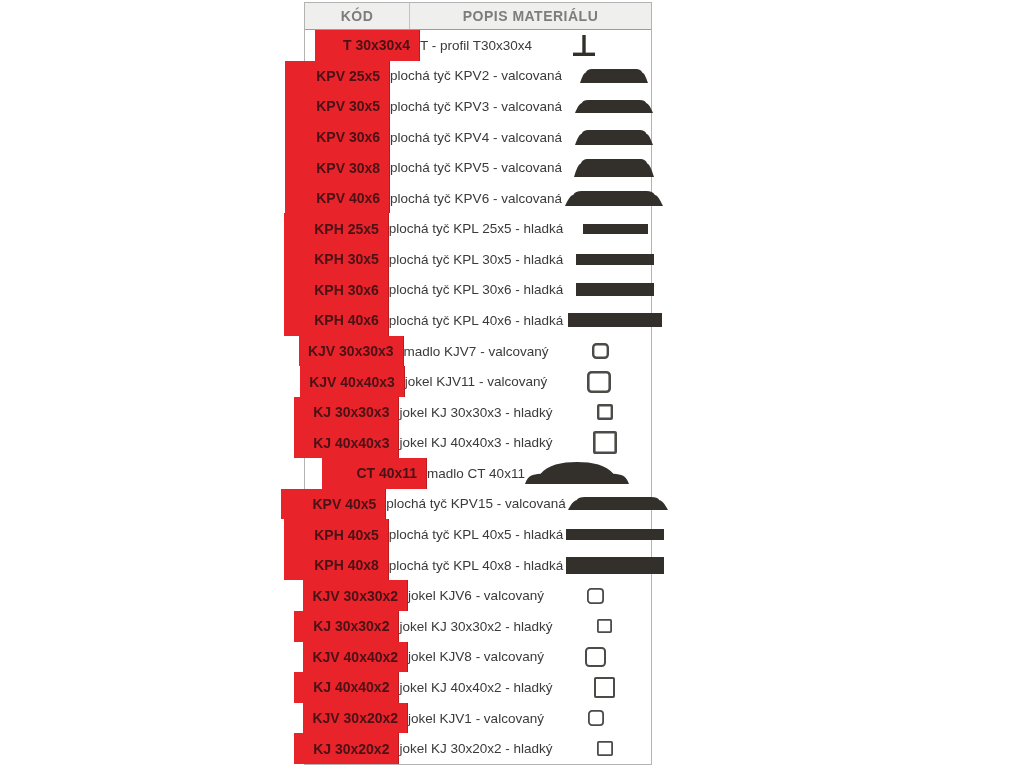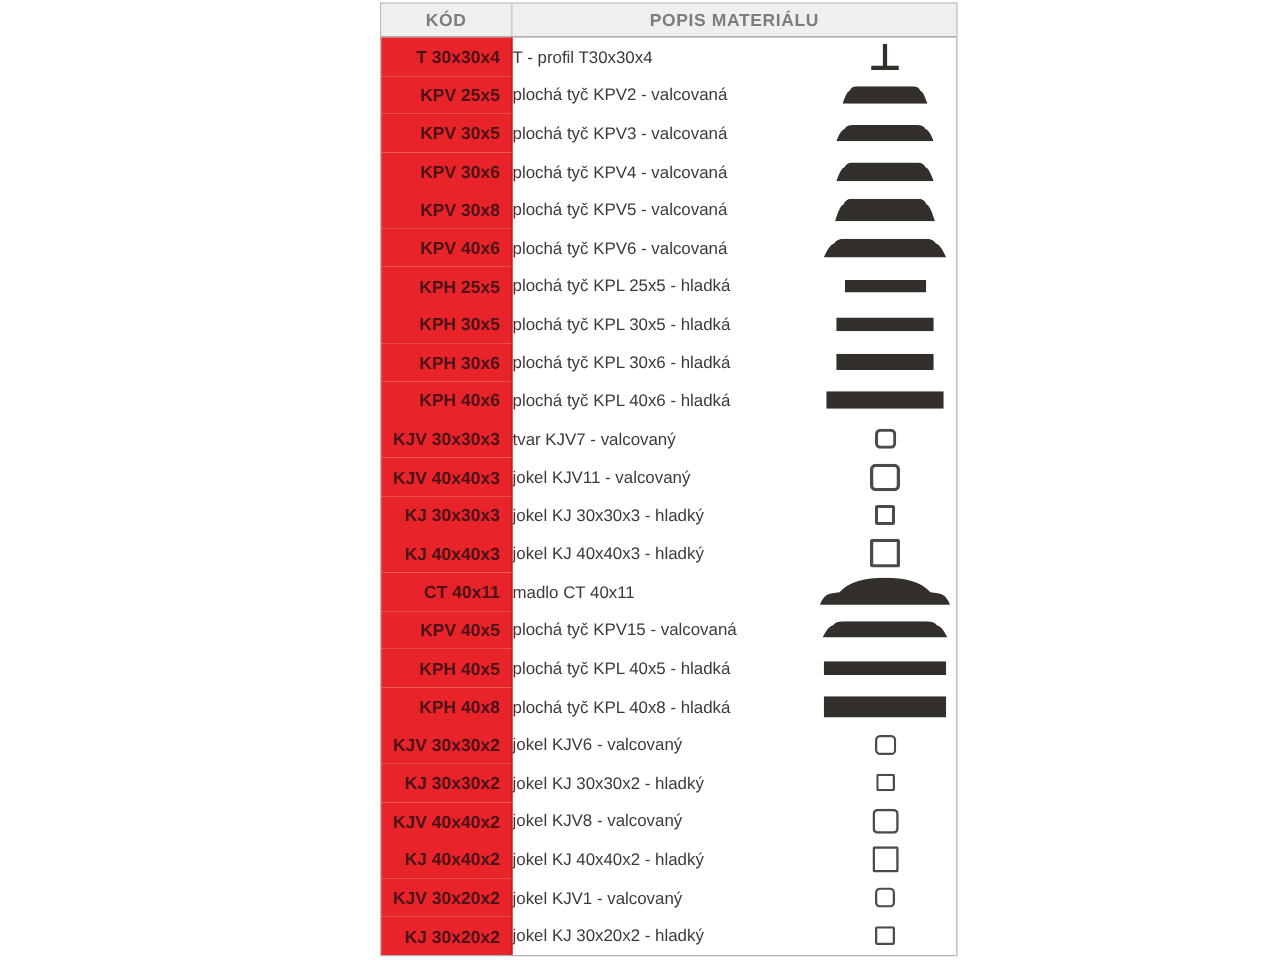--- a/index.html
+++ b/index.html
@@ -6,40 +6,40 @@
   #canvas {
     position: relative;
     width: 1024px; height: 768px;
     background: #ffffff;
     font-family: "Liberation Sans", sans-serif;
     overflow: hidden;
   }
   #material-table {
     position: absolute;
     left: 304px; top: 2px;
-    width: 462px; height: 763px;
+    width: 348px; height: 763px;
     border: 1px solid #b3b3b3;
     box-sizing: border-box;
     display: flex; flex-direction: column;
     background: #ffffff;
   }
   .thead {
     height: 26px; flex: 0 0 26px;
     display: flex;
     background: #efefed;
     border-bottom: 1px solid #9c9c9c;
   }
   .th {
     display: flex; align-items: center; justify-content: center;
     font-weight: bold; font-size: 14px; color: #7d7d7d;
     letter-spacing: 0.5px;
   }
   .th.code-col { width: 105px; border-right: 1px solid #c2c2c2; box-sizing: border-box; }
   .th.desc-col { flex: 1; }
-  .tbody { flex: 1; display: flex; flex-direction: column; }
+  .tbody { flex: 1; display: flex; flex-direction: column; align-items: center; }
   .row { flex: 1; display: flex; min-height: 0; }
   .code-cell {
     width: 105px; flex: 0 0 105px;
     background: #e8232a;
     border-right: 1px solid #b91c1f;
     box-sizing: border-box;
     display: flex; align-items: center; justify-content: flex-end;
     padding-right: 9px;
     font-weight: bold; font-size: 14px; color: #4a1216;
     white-space: nowrap;
@@ -175,21 +175,21 @@
             <div class="shape-box">
               <svg width="94" height="14" viewBox="0 0 94 14" xmlns="http://www.w3.org/2000/svg">
                 <rect x="0" y="0" width="94" height="14" fill="#33302b"></rect>
               </svg>
             </div>
           </div>
         </div>
         <div class="row">
           <div class="code-cell">KJV 30x30x3</div>
           <div class="desc-cell">
-            <span class="desc-text">tvar KJV7 - valcovaný</span>
+            <span class="desc-text">madlo KJV7 - valcovaný</span>
             <div class="shape-box">
               <svg width="17" height="16" viewBox="0 0 17 16" xmlns="http://www.w3.org/2000/svg">
                 <rect x="1.2" y="1.2" width="14.6" height="13.6" rx="3.2" fill="none" stroke="#4d4b48" stroke-width="2.4"></rect>
               </svg>
             </div>
           </div>
         </div>
         <div class="row">
           <div class="code-cell">KJV 40x40x3</div>
           <div class="desc-cell">

